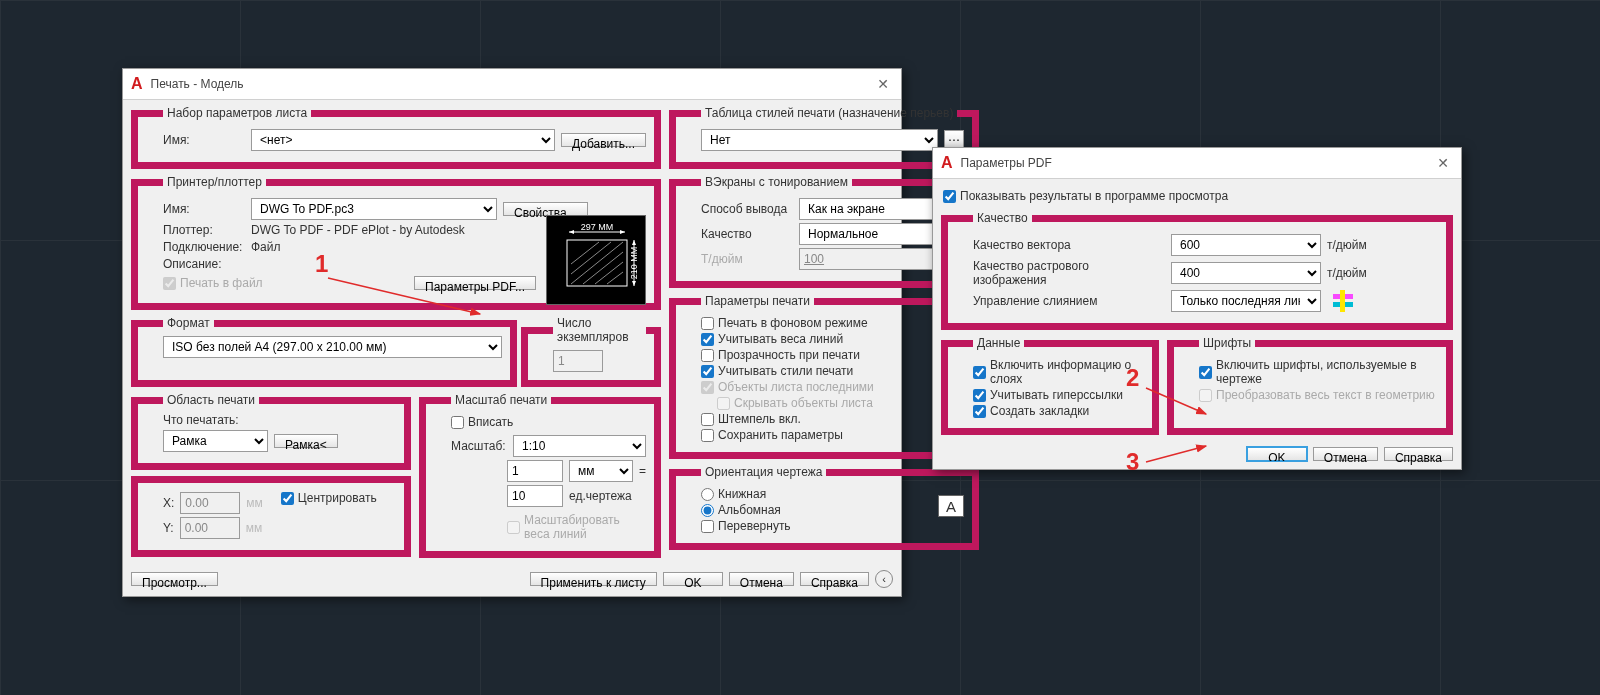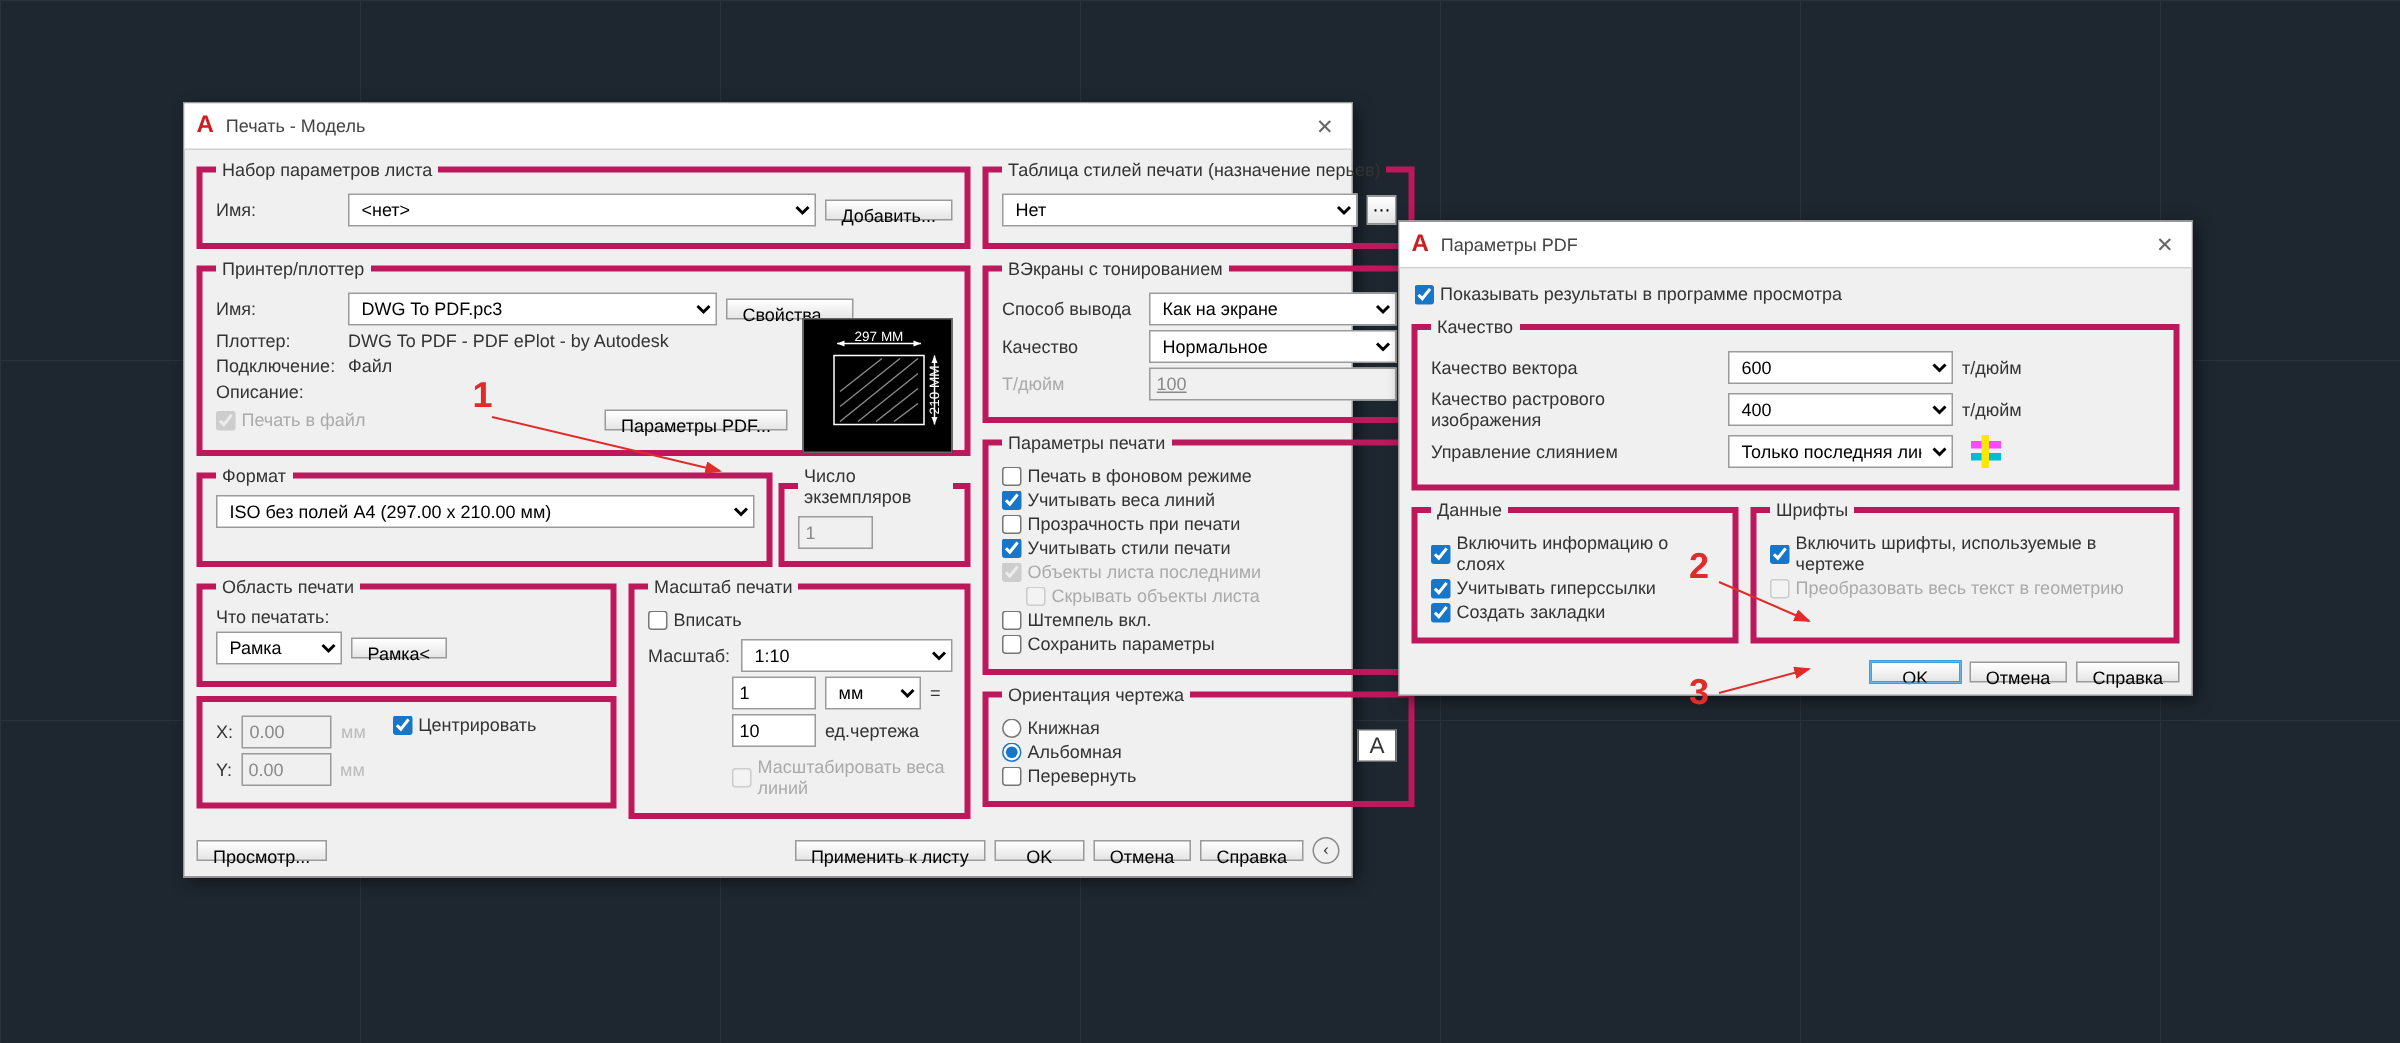--- a/index.html
+++ b/index.html
@@ -4,21 +4,21 @@
 <style>
   *{box-sizing:border-box;margin:0;padding:0;}
   body{font-family:"Segoe UI",Tahoma,sans-serif;font-size:12px;color:#333;background:#1e2730;width:1600px;height:695px;position:relative;overflow:hidden;}
   .bg-grid{position:absolute;inset:0;background-image:linear-gradient(#2a323a 1px,transparent 1px),linear-gradient(90deg,#2a323a 1px,transparent 1px);background-size:240px 240px;}
   .dialog{position:absolute;background:#f0f0f0;border:1px solid #999;box-shadow:3px 3px 10px rgba(0,0,0,.5);}
   .titlebar{display:flex;align-items:center;padding:6px 8px;border-bottom:1px solid #d0d0d0;background:#fff;}
   .app-icon{font-family:Arial;font-size:16px;font-weight:bold;color:#d11c1f;margin-right:8px;}
   .title-text{flex:1;font-size:12px;color:#444;}
   .close-x{font-size:14px;color:#666;cursor:pointer;padding:0 4px;}
   .body{padding:6px 8px 8px 8px;}
-  fieldset{border:4px solid #be185d;padding:6px 8px 8px 9px;margin-bottom:6px;font-size:12px;position:relative;}
+  fieldset{border:7px solid #be185d;padding:6px 8px 8px 25px;margin-bottom:6px;font-size:12px;position:relative;}
   legend{font-size:12px;padding:0 4px;color:#333;}
   .row{display:flex;align-items:center;gap:6px;margin:3px 0;}
   label.lab{min-width:82px;color:#333;}
   input[type=text],select{border:1px solid #9a9a9a;background:#fff;font-size:12px;padding:2px 4px;height:22px;font-family:inherit;}
   input[type=text].ro{background:#f0f0f0;color:#888;}
   input[type=text].xs{width:50px;}
   button{border:1px solid #9a9a9a;background:linear-gradient(#fff,#e5e5e5);font-size:12px;padding:3px 10px;cursor:pointer;font-family:inherit;height:14px;}
   button.prim{border:1px solid #3aa0e0;outline:1px solid #3aa0e0;}
   input[type=checkbox],input[type=radio]{margin-right:4px;accent-color:#1676c9;}
   .chk-row{display:flex;align-items:center;margin:2px 0;font-size:12px;}
@@ -103,33 +103,33 @@
                 <path d="M87 70 l-2 -5 h4 z" fill="#fff"></path>
             </svg>
           </div>
         </fieldset>
 
         <div style="display:flex;gap:4px;">
           <fieldset style="flex:1;">
             <legend>Формат</legend>
             <select style="width:100%"><option>ISO без полей A4 (297.00 x 210.00 мм)</option></select>
           </fieldset>
-          <fieldset style="width:128px;">
+          <fieldset style="width:140px;">
             <legend>Число экземпляров</legend>
             <input type="text" class="ro xs" disabled="" value="1" style="">
           </fieldset>
         </div>
 
         <div style="display:flex;gap:8px;">
           <div style="width:280px;">
             <fieldset>
               <legend>Область печати</legend>
               <div style="margin-bottom:2px;">Что печатать:</div>
               <div class="row">
-                <select style="width:84px"><option>Рамка</option></select>
+                <select style="width:105px"><option>Рамка</option></select>
                 <button>Рамка&lt;</button>
               </div>
             </fieldset>
             <fieldset>
               <div style="display:flex;gap:18px;align-items:flex-start;">
                 <div>
                   <div class="row">
                       <span>X:</span>
                       <input type="text" class="ro" style="width: 60px;" disabled="" value="0.00">
                       <span class="dim-lab">мм</span>

